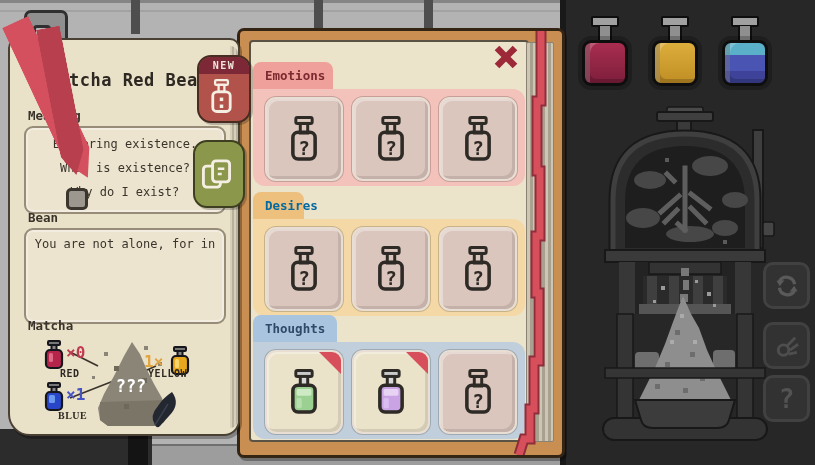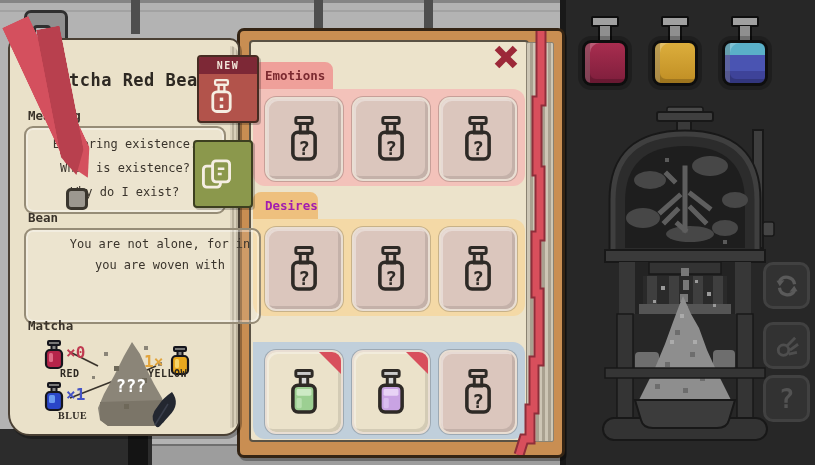--- a/index.html
+++ b/index.html
@@ -23,42 +23,42 @@
     background:repeating-linear-gradient(90deg,#d8cfba 0 2px,#b9b09b 2px 4px);
     border-radius:0 8px 8px 0;}
   .note-title{left:20px;top:30px;width:196px;text-align:center;
     font-size:17px;font-weight:700;color:#2d2822;letter-spacing:.5px;}
   .field-label{left:18px;font-size:12.5px;font-weight:700;color:#3a332b;}
   .field-box{left:14px;width:198px;background:rgba(255,255,255,.12);
     border:2px solid #968c77;border-radius:9px;
     box-shadow:inset 0 0 0 2px rgba(255,255,255,.35);
     text-align:center;color:#3a342c;}
   .meaning-box{top:86px;height:80px;font-size:12px;line-height:24px;padding-top:4px;}
-  .mood-box{top:188px;height:88px;font-size:12px;line-height:20.5px;padding-top:4px;padding-left:35px;}
+  .mood-box{top:188px;height:88px;font-size:12px;line-height:20.5px;padding-top:4px;}
 
   
   .cnt{font-size:16px;font-weight:700;}
   .cnt-red{color:#c03a50;} .cnt-blue{color:#4553c6;} .cnt-yellow{color:#e2a43c;}
   .ing-name{font-size:10px;font-weight:700;color:#2d2822;letter-spacing:.5px;}
 
   
   .clip{left:24px;top:10px;width:38px;height:40px;background:#8f8f8f;
     border:3px solid #2f2f2f;border-radius:7px;z-index:2;}
   .clip-hole{left:6px;top:12px;width:12px;height:12px;background:#b9b9b9;
     border:3px solid #2f2f2f;border-radius:4px;}
   .ribbon-strip{z-index:4;clip-path:polygon(0 0,100% 0,100% 84%,50% 100%,0 86%);}
   .ribbon-a{left:2px;top:28px;width:29px;height:172px;background:#d4505e;
     transform:rotate(-25deg);transform-origin:top left;}
   .ribbon-b{left:36px;top:30px;width:24px;height:150px;background:#b8404e;
     transform:rotate(-11deg);transform-origin:top left;}
   .ribbon-clasp{left:66px;top:188px;width:16px;height:16px;background:#9c9890;
     border:3px solid #3a362e;border-radius:5px;z-index:5;}
 
   
-  .tab{z-index:6;border-radius:4px;box-shadow:2px 2px 0 rgba(0,0,0,.22);overflow:hidden;padding-left:8px;}
+  .tab{z-index:6;border-radius:14px;box-shadow:2px 2px 0 rgba(0,0,0,.22);overflow:hidden;}
   .tab-red{left:197px;top:55px;width:50px;height:64px;background:#b2534b;border:2.5px solid #472c22;}
   .tab-new-badge{left:0;top:0;right:0;height:17px;background:#7d2836;color:#f2e6da;
     font-size:10px;font-weight:700;letter-spacing:1.5px;text-align:center;line-height:17px;}
   .tab-green{left:193px;top:140px;width:48px;height:64px;background:#8b984c;border:2.5px solid #3d3f20;}
   .tab-icon{left:0;right:0;text-align:center;}
 
   
   .book{left:237px;top:28px;width:322px;height:424px;background:#c98e52;
     border:3px solid #342414;border-radius:7px;z-index:2;box-shadow:2px 3px 0 rgba(0,0,0,.3);}
   .book-inner{left:9px;top:9px;width:276px;height:398px;background:#ece3cb;
@@ -152,21 +152,21 @@
       <div class="abs slot slot-unknown" style="left:186px;">
         <svg width="36" height="46" viewBox="0 0 24 31">
           <rect x="6.5" y="1" width="11" height="4" rx="1" fill="none" stroke="#2e2a26" stroke-width="2"></rect>
           <rect x="9.5" y="5" width="5" height="6.5" fill="none" stroke="#2e2a26" stroke-width="2"></rect>
           <rect x="4.5" y="11" width="15" height="18" rx="3.5" fill="none" stroke="#2e2a26" stroke-width="2.4"></rect>
           <text x="12" y="26" text-anchor="middle" font-size="13" font-weight="bold" fill="#2e2a26">?</text>
         </svg>
       </div>
     </div>
 
-    <div class="abs cat-tab" style="left:13px;top:161px;width:65px;background:#eec07e;color:#a21caf;">
+    <div class="abs cat-tab" style="left:13px;top:161px;width:51px;background:#eec07e;color:#0369a1;">
       <span>Desires</span>
     </div>
     <div class="abs cat-panel" style="left:13px;top:188px;background:#f4d9a6;">
       <div class="abs slot slot-unknown" style="left:12px;">
         <svg width="36" height="46" viewBox="0 0 24 31">
           <rect x="6.5" y="1" width="11" height="4" rx="1" fill="none" stroke="#2e2a26" stroke-width="2"></rect>
           <rect x="9.5" y="5" width="5" height="6.5" fill="none" stroke="#2e2a26" stroke-width="2"></rect>
           <rect x="4.5" y="11" width="15" height="18" rx="3.5" fill="none" stroke="#2e2a26" stroke-width="2.4"></rect>
           <text x="12" y="26" text-anchor="middle" font-size="13" font-weight="bold" fill="#2e2a26">?</text>
         </svg>
@@ -182,20 +182,23 @@
       <div class="abs slot slot-unknown" style="left:186px;">
         <svg width="36" height="46" viewBox="0 0 24 31">
           <rect x="6.5" y="1" width="11" height="4" rx="1" fill="none" stroke="#2e2a26" stroke-width="2"></rect>
           <rect x="9.5" y="5" width="5" height="6.5" fill="none" stroke="#2e2a26" stroke-width="2"></rect>
           <rect x="4.5" y="11" width="15" height="18" rx="3.5" fill="none" stroke="#2e2a26" stroke-width="2.4"></rect>
           <text x="12" y="26" text-anchor="middle" font-size="13" font-weight="bold" fill="#2e2a26">?</text>
         </svg>
       </div>
     </div>
 
+    <div class="abs cat-tab" style="left:13px;top:284px;width:84px;background:#a9c4df;color:#2f4a68;">
+      <span>Thoughts</span>
+    </div>
     <div class="abs cat-panel" style="left:13px;top:311px;background:#c0cfdb;">
       <div class="abs slot slot-found" style="left:12px;">
         <div class="abs slot-corner"></div>
         <svg width="36" height="46" viewBox="0 0 24 31">
           <rect x="6.5" y="1" width="11" height="4" rx="1" fill="#c9c9c9" stroke="#2e2a26" stroke-width="2"></rect>
           <rect x="9.5" y="5" width="5" height="6.5" fill="#d8d8d8" stroke="#2e2a26" stroke-width="2"></rect>
           <rect x="4.5" y="11" width="15" height="18" rx="3.5" fill="#9ccf92" stroke="#2e2a26" stroke-width="2.4"></rect>
           <rect x="7" y="13.5" width="10" height="4.5" rx="1" fill="#cdeac5"></rect>
           <rect x="7" y="19.5" width="3.5" height="7" rx="1" fill="#b7dfae"></rect>
         </svg>
@@ -228,21 +231,20 @@
     <div class="abs field-label" style="top:68px;">Meaning</div>
     <div class="abs field-box meaning-box">
       <div>Exploring existence.</div>
       <div>What is existence?</div>
       <div>Why do I exist?</div>
     </div>
 
     <div class="abs field-label" style="top:170px;">Bean</div>
     <div class="abs field-box mood-box">
       <div>You are not alone, for in</div>
-      <div>you are woven with</div>
     </div>
 
     <div class="abs field-label" style="top:278px;">Matcha</div>
 
     <svg class="abs" style="left:0;top:296px;" width="228" height="98" viewBox="0 0 228 98">
       <line x1="60" y1="16" x2="88" y2="30" stroke="#3a342c" stroke-width="1.6"></line>
       <line x1="146" y1="30" x2="128" y2="38" stroke="#3a342c" stroke-width="1.6"></line>
       <line x1="60" y1="62" x2="106" y2="44" stroke="#3a342c" stroke-width="1.6"></line>
     </svg>
 

